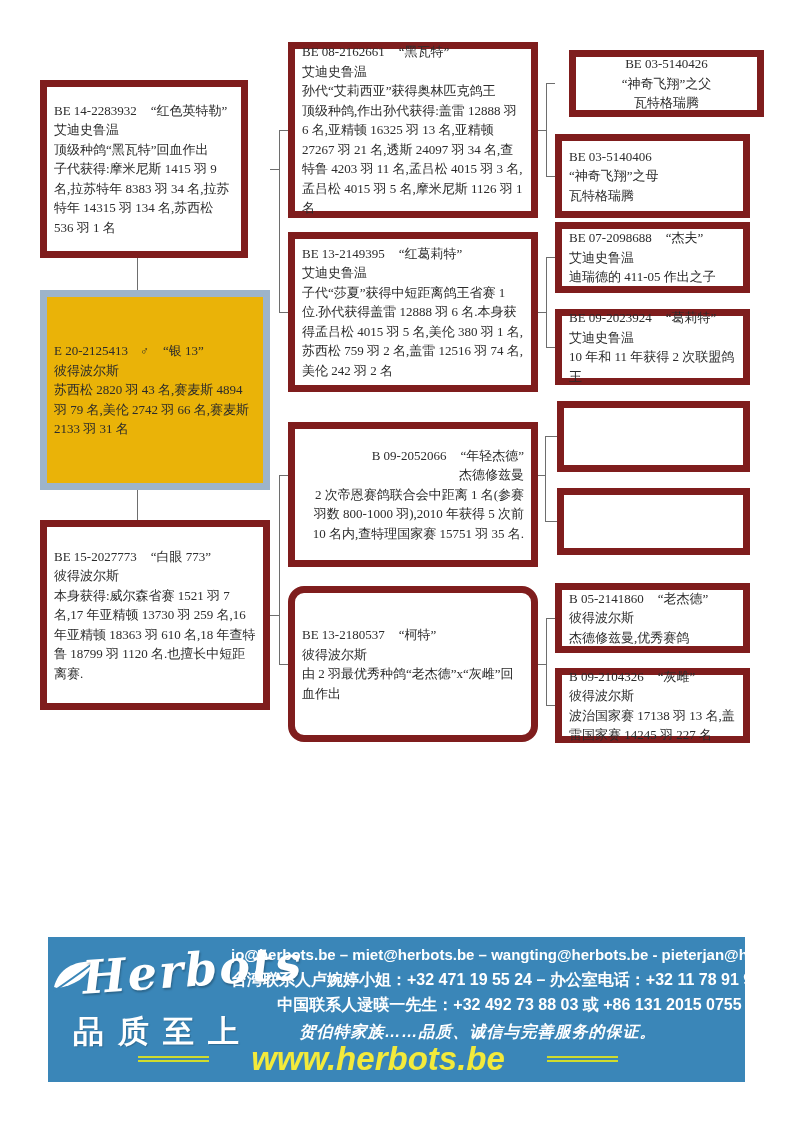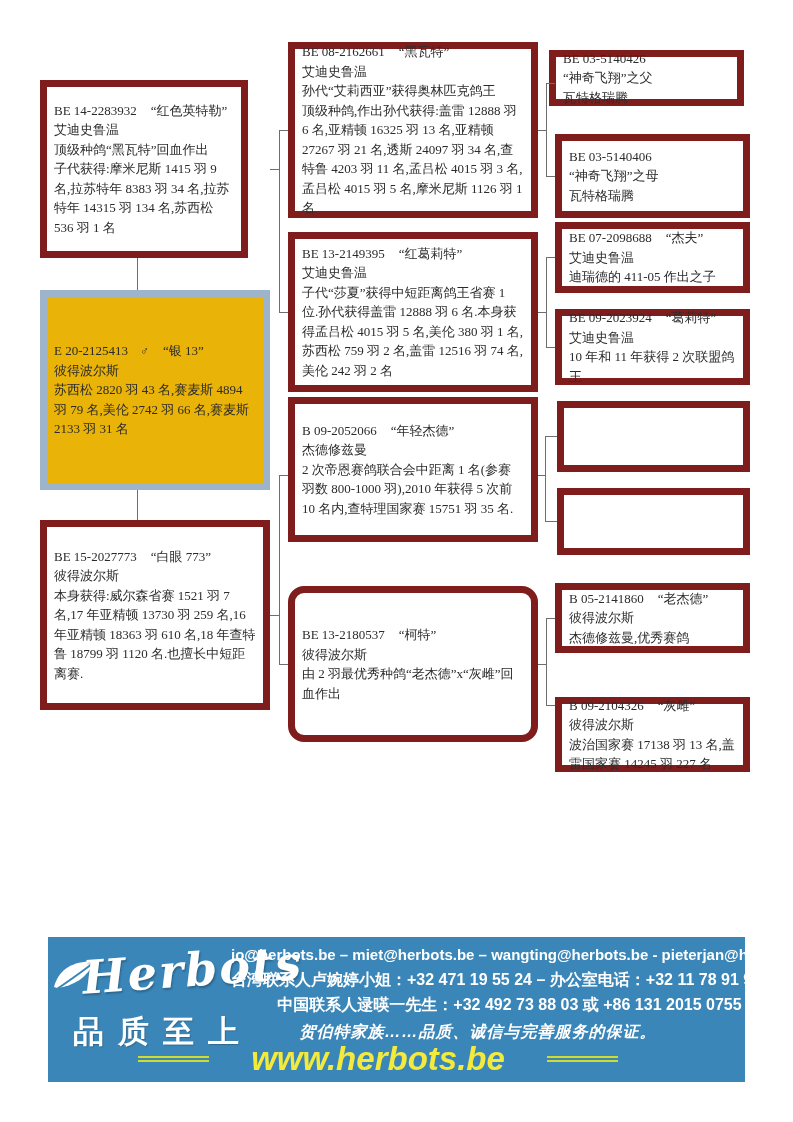--- a/index.html
+++ b/index.html
@@ -83,33 +83,33 @@
   <div class="body">孙代“艾莉西亚”获得奥林匹克鸽王
 顶级种鸽,作出孙代获得:盖雷 12888 羽 6 名,亚精顿 16325 羽 13 名,亚精顿 27267 羽 21 名,透斯 24097 羽 34 名,查特鲁 4203 羽 11 名,孟吕松 4015 羽 3 名,孟吕松 4015 羽 5 名,摩米尼斯 1126 羽 1 名</div>
 </div>
 
 <div class="box" style="left:288px;top:232px;width:250px;height:160px;">
   <div class="titleline"><span class="ring">BE 13-2149395</span><span class="name">“红葛莉特”</span></div>
   <div>艾迪史鲁温</div>
   <div class="body">子代“莎夏”获得中短距离鸽王省赛 1 位.孙代获得盖雷 12888 羽 6 名.本身获得孟吕松 4015 羽 5 名,美伦 380 羽 1 名,苏西松 759 羽 2 名,盖雷 12516 羽 74 名,美伦 242 羽 2 名</div>
 </div>
 
-<div class="box" style="left:288px;top:397px;width:250px;height:145px;">
+<div class="box" style="left:288px;top:422px;width:250px;height:145px;text-align:right;">
   <div class="titleline"><span class="ring">B 09-2052066</span><span class="name">“年轻杰德”</span></div>
   <div>杰德修兹曼</div>
   <div class="body">2 次帝恩赛鸽联合会中距离 1 名(参赛羽数 800-1000 羽),2010 年获得 5 次前 10 名内,查特理国家赛 15751 羽 35 名.</div>
 </div>
 
 <div class="box" style="left:288px;top:586px;width:250px;height:156px;border-radius:16px;">
   <div class="titleline"><span class="ring">BE 13-2180537</span><span class="name">“柯特”</span></div>
   <div>彼得波尔斯</div>
   <div class="body">由 2 羽最优秀种鸽“老杰德”x“灰雌”回血作出</div>
 </div>
 
-<div class="box" style="left:549px;top:50px;width:195px;height:56px;">
+<div class="box" style="left:569px;top:50px;width:195px;height:67px;align-items:center;">
   <div class="titleline"><span class="ring">BE 03-5140426</span></div>
   <div>“神奇飞翔”之父</div>
   <div class="body">瓦特格瑞腾</div>
 </div>
 
 <div class="box" style="left:555px;top:134px;width:195px;height:84px;">
   <div class="titleline"><span class="ring">BE 03-5140406</span></div>
   <div>“神奇飞翔”之母</div>
   <div class="body">瓦特格瑞腾</div>
 </div>
@@ -129,21 +129,21 @@
 <div class="box" style="left:557px;top:401px;width:193px;height:71px;"></div>
 
 <div class="box" style="left:557px;top:488px;width:193px;height:67px;"></div>
 
 <div class="box" style="left:555px;top:583px;width:195px;height:70px;">
   <div class="titleline"><span class="ring">B 05-2141860</span><span class="name">“老杰德”</span></div>
   <div>彼得波尔斯</div>
   <div class="body">杰德修兹曼,优秀赛鸽</div>
 </div>
 
-<div class="box" style="left:555px;top:668px;width:195px;height:75px;margin-top:29px;">
+<div class="box" style="left:555px;top:668px;width:195px;height:75px;">
   <div class="titleline"><span class="ring">B 09-2104326</span><span class="name">“灰雌”</span></div>
   <div>彼得波尔斯</div>
   <div class="body">波治国家赛 17138 羽 13 名,盖雷国家赛 14245 羽 227 名</div>
 </div>
 
 <div class="conn v" style="left:137px;top:258px;height:32px;"></div>
 <div class="conn v" style="left:137px;top:490px;height:30px;"></div>
 
 <div class="conn h" style="left:270px;top:169px;width:9px;"></div>
 <div class="conn v" style="left:279px;top:130px;height:182px;"></div>

